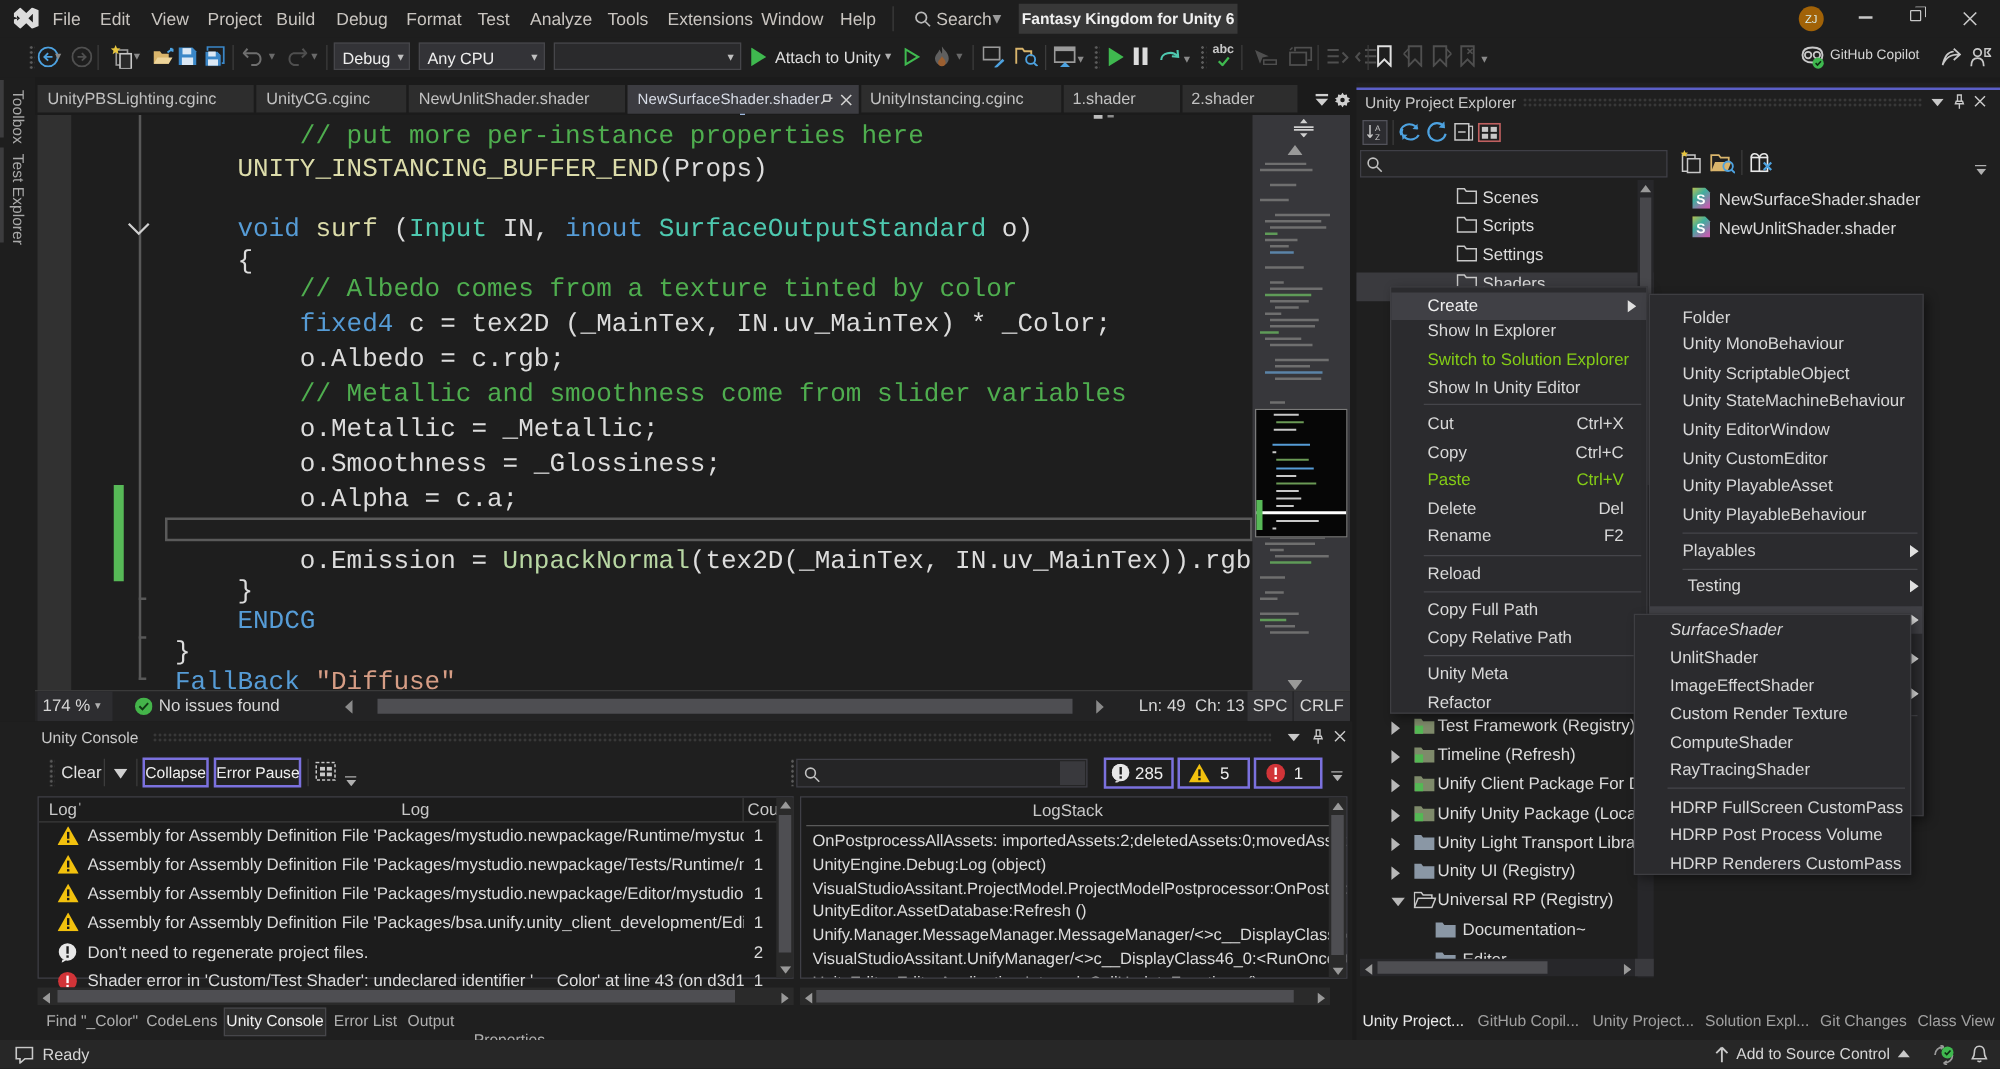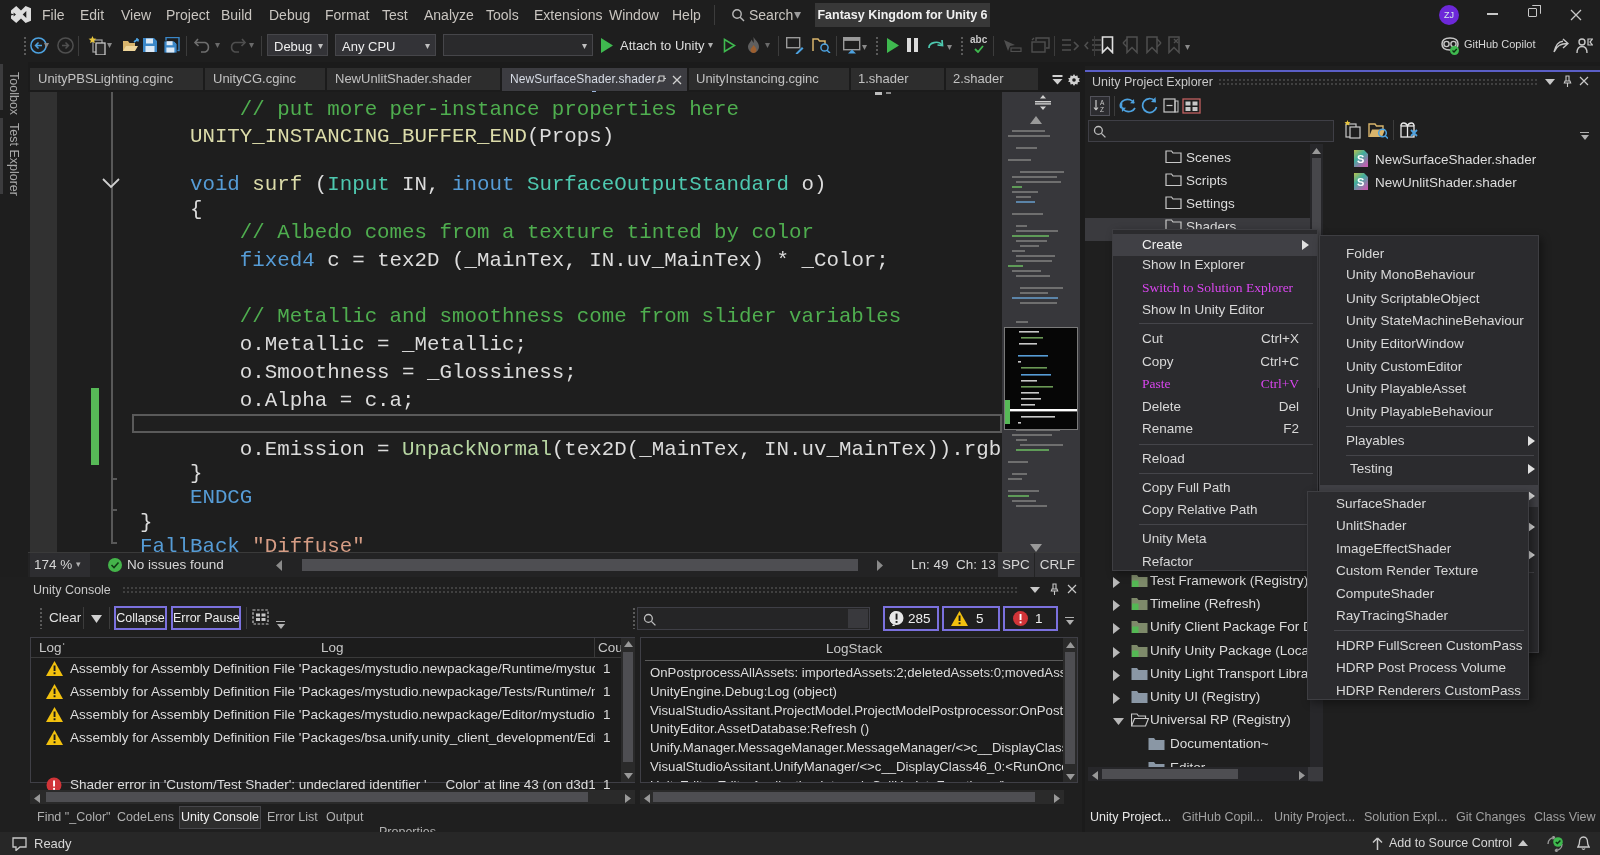--- a/index.html
+++ b/index.html
@@ -34,21 +34,21 @@
   <span class="abs" style="left:609px;top:7px;">Window</span>
   <span class="abs" style="left:672px;top:7px;">Help</span>
   <div class="abs" style="left:714px;top:5px;width:1px;height:20px;background:#3c3c3c;"></div>
   <svg class="abs" style="left:731px;top:8px;" width="14" height="14" viewBox="0 0 14 14">
     <circle cx="6" cy="6" r="4.2" fill="none" stroke="#b8b8b8" stroke-width="1.4"></circle>
     <line x1="9.2" y1="9.2" x2="13" y2="13" stroke="#b8b8b8" stroke-width="1.4"></line>
   </svg>
   <span class="abs" style="left:749px;top:7px;">Search</span>
   <span class="abs" style="left:794px;top:6px;color:#9a9a9a;">▾</span>
   <div class="abs" style="left:815px;top:3px;width:175px;height:24px;background:#383838;color:#f0f0f0;font-weight:bold;font-size:12.5px;text-align:center;line-height:24px;">Fantasy Kingdom for Unity 6</div>
-  <div class="abs" style="left:1439px;top:5px;width:20px;height:20px;border-radius:50%;background:#6d28d9;color:#d8eeea;font-size:9px;text-align:center;line-height:20px;">ZJ</div>
+  <div class="abs" style="left:1439px;top:5px;width:20px;height:20px;border-radius:50%;background:#a16207;color:#d8eeea;font-size:9px;text-align:center;line-height:20px;">ZJ</div>
   <div class="abs" style="left:1487px;top:13px;width:11px;height:1.5px;background:#c8c8c8;"></div>
   <div class="abs" style="left:1528px;top:8px;width:9px;height:9px;border:1.2px solid #c8c8c8;border-radius:1px;"></div>
   <div class="abs" style="left:1532px;top:5px;width:9px;height:9px;border:1.2px solid #c8c8c8;border-radius:1px;border-left:none;border-bottom:none;"></div>
   <svg class="abs" style="left:1570px;top:9px;" width="12" height="12" viewBox="0 0 12 12">
     <path d="M1 1 L11 11 M11 1 L1 11" stroke="#c8c8c8" stroke-width="1.3"></path>
   </svg>
 </div>
 
 <div class="abs" id="toolbar" style="left:0;top:30px;width:1600px;height:32px;background:#1e1e1e;font-size:14px;">
   <div class="abs vdots" style="left:23px;top:6px;height:20px;"></div>
@@ -270,20 +270,21 @@
   <div class="abs" style="left:83px;top:450px;width:6px;height:1.5px;background:#585858;"></div>
   <div class="abs" style="left:104px;top:322px;width:870px;height:19px;border:2px solid #5a5a5a;background:#1f1f1f;"></div>
   <div class="abs" style="left:847px;top:0;width:7px;height:3px;background:#bdbdbd;"></div>
     <div class="abs" style="left:858px;top:0;width:5px;height:2px;background:#8a8a8a;"></div>
   <div class="cl" style="top:4px;"><span class="c">        // put more per-instance properties here</span></div>
   <div class="cl" style="top:31px;">    <span class="m">UNITY_INSTANCING_BUFFER_END</span>(Props)</div>
   <div class="cl" style="top:79px;">    <span class="k">void</span> <span class="m">surf</span> (<span class="t">Input</span> IN, <span class="k">inout</span> <span class="t">SurfaceOutputStandard</span> o)</div>
   <div class="cl" style="top:104px;">    {</div>
   <div class="cl" style="top:127px;"><span class="c">        // Albedo comes from a texture tinted by color</span></div>
   <div class="cl" style="top:155px;">        <span class="k">fixed4</span> c = tex2D (_MainTex, IN.uv_MainTex) * _Color;</div>
+  <div class="cl" style="top:183px;">        o.Albedo = c.rgb;</div>
   <div class="cl" style="top:211px;"><span class="c">        // Metallic and smoothness come from slider variables</span></div>
   <div class="cl" style="top:239px;">        o.Metallic = _Metallic;</div>
   <div class="cl" style="top:267px;">        o.Smoothness = _Glossiness;</div>
   <div class="cl" style="top:295px;">        o.Alpha = c.a;</div>
   <div class="cl" style="top:344px;">        o.Emission = <span class="pg">UnpackNormal</span>(tex2D(_MainTex, IN.uv_MainTex)).rgb<span style="color:#dcdcdc;">;</span></div>
   <div class="cl" style="top:368px;">    }</div>
   <div class="cl" style="top:392px;">    <span class="k">ENDCG</span></div>
   <div class="cl" style="top:417px;">}</div>
   <div class="cl" style="top:441px;"><span class="k">FallBack</span> <span class="s">"Diffuse"</span></div>
 
@@ -523,20 +524,30 @@
     </div>
     <div class="r" style="top:73px;">
       <svg width="17" height="15" viewBox="0 0 17 15">
           <path d="M8.5 0 L17 15 H0 Z" fill="#f2c10e"></path>
           <rect x="7.6" y="4.5" width="1.9" height="5.5" fill="#1a1a1a"></rect>
           <rect x="7.6" y="11.3" width="1.9" height="1.9" fill="#1a1a1a"></rect>
         </svg>
       <span class="t">Assembly for Assembly Definition File 'Packages/bsa.unify.unity_client_development/Editor/bsa.</span>
         <span class="n">1</span>
     </div>
+    <div class="r" style="top:97px;">
+      <svg width="16" height="16" viewBox="0 0 16 16">
+          <circle cx="8" cy="7.5" r="7" fill="#e8e8e8"></circle>
+          <path d="M4 13.5 L3.2 16.5 L7 14" fill="#e8e8e8"></path>
+          <rect x="7.1" y="3" width="1.9" height="6" fill="#1f1f1f"></rect>
+          <rect x="7.1" y="10.3" width="1.9" height="1.9" fill="#1f1f1f"></rect>
+        </svg>
+      <span class="t">Don't need to regenerate project files.</span>
+        <span class="n">2</span>
+    </div>
     <div class="r" style="top:120px;">
       <svg width="16" height="16" viewBox="0 0 16 16">
           <circle cx="8" cy="8" r="7.5" fill="#d13438"></circle>
           <rect x="7.1" y="3.5" width="1.9" height="6" fill="#fff"></rect>
           <rect x="7.1" y="10.9" width="1.9" height="1.9" fill="#fff"></rect>
         </svg>
       <span class="t">Shader error in 'Custom/Test Shader': undeclared identifier '_ _Color' at line 43 (on d3d11)</span>
         <span class="n">1</span>
     </div>
   </div>
@@ -866,21 +877,21 @@
 </div>
 
 <div class="abs" id="menus" style="left:0;top:0;width:1600px;height:855px;pointer-events:none;font-size:13.5px;color:#d8d8d8;">
   <style>
     .menu { position:absolute; background:#2b2b2e; border:1px solid #3e3e42; box-shadow:3px 3px 8px rgba(0,0,0,0.4); }
     .mi { position:absolute; left:0; width:100%; height:22px; line-height:22px; }
     .mi .lab { position:absolute; left:29px; top:0; white-space:nowrap; }
     .mi .sc { position:absolute; right:18px; top:0; }
     .mi .sub { position:absolute; right:8px; top:6px; }
     .msep { position:absolute; left:26px; right:4px; height:1px; background:#45454a; }
-    .dis { color:#d946ef;font-family:Liberation Serif, serif; }
+    .dis { color:#84cc16; }
   </style>
 
   <div class="menu" style="left:1112px;top:229px;width:206px;height:342px;">
     <div class="mi" style="top:4px;background:#404045;color:#f0f0f0;">
         <span class="lab">Create</span>
       <svg class="sub" width="7" height="10" viewBox="0 0 7 10">
           <path d="M0 0 L7 5 L0 10 Z" fill="#e0e0e0"></path>
         </svg>
       </div>
     <div class="mi" style="top:24px;">
@@ -985,21 +996,21 @@
     <div class="mi" style="top:308px;">
       <svg class="sub" style="right:3px;" width="7" height="10" viewBox="0 0 7 10">
           <path d="M0 0 L7 5 L0 10 Z" fill="#e0e0e0"></path>
         </svg>
       </div>
     <div class="msep" style="top:336px;"></div>
   </div>
 
   <div class="menu" style="left:1307px;top:491px;width:222px;height:209px;">
     <div class="mi" style="top:1px;">
-        <span class="lab" style="left:28px;">SurfaceShader</span>
+        <span class="lab" style="left:28px;font-style:italic;">SurfaceShader</span>
       </div>
     <div class="mi" style="top:23px;">
         <span class="lab" style="left:28px;">UnlitShader</span>
       </div>
     <div class="mi" style="top:46px;">
         <span class="lab" style="left:28px;">ImageEffectShader</span>
       </div>
     <div class="mi" style="top:68px;">
         <span class="lab" style="left:28px;">Custom Render Texture</span>
       </div>

